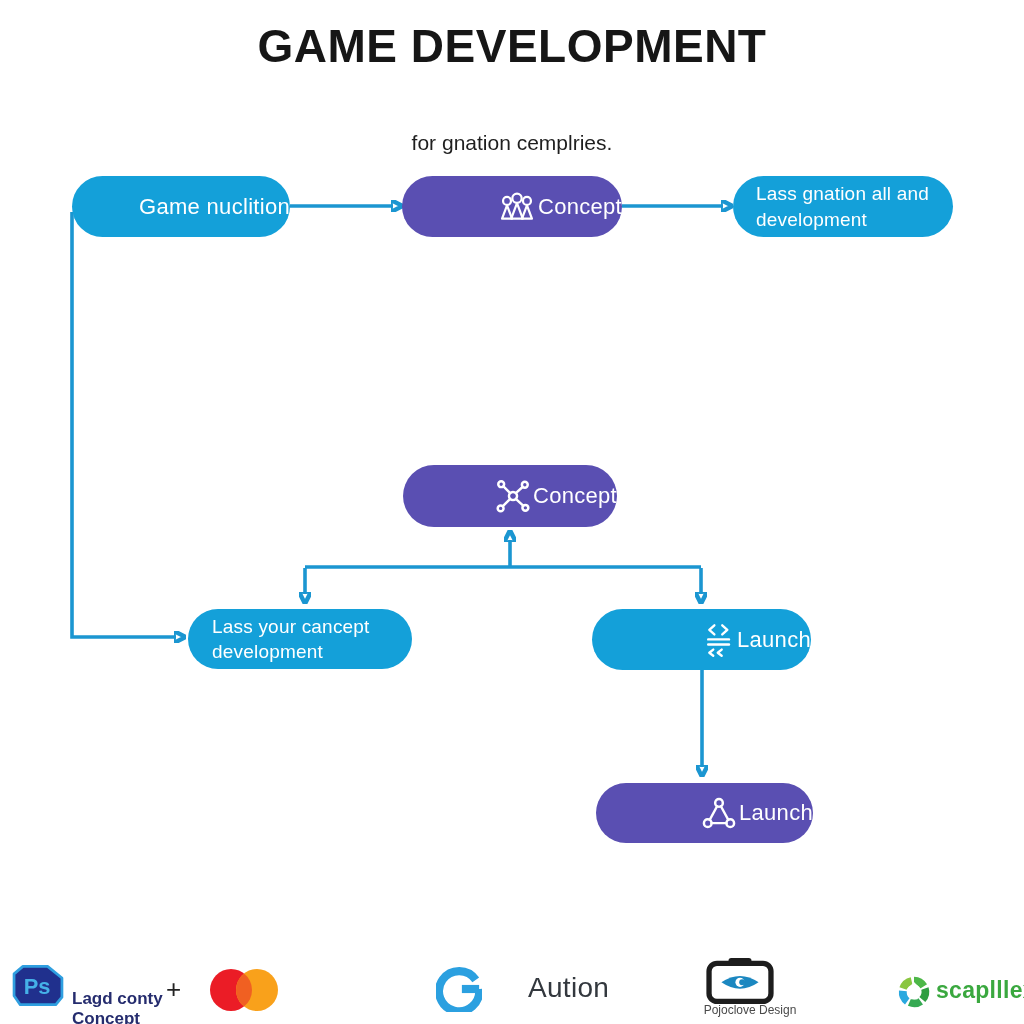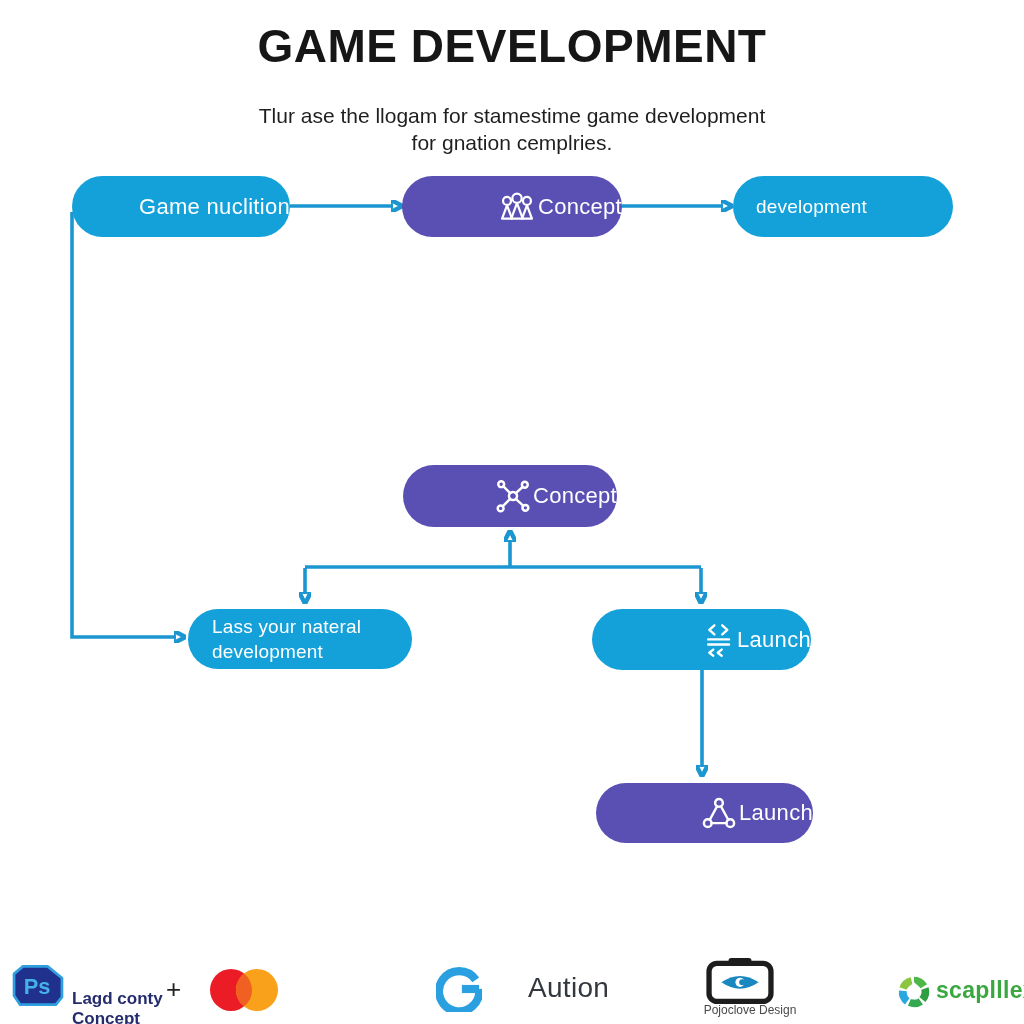--- a/index.html
+++ b/index.html
@@ -41,21 +41,20 @@
   .g-text{left:492px;top:972px;font-size:28px;font-weight:400;color:#33383e;letter-spacing:.3px;margin-left:36px;}
   .cam-caption{left:692px;top:1003px;width:116px;text-align:center;font-size:12px;color:#4a4a4a;}
   .recycle-text{left:936px;top:977px;font-size:23px;font-weight:700;color:#3aa83f;letter-spacing:.3px;}
 </style>
 </head>
 <body>
 
 <div class="canvas">
 
   <div class="title1">GAME DEVELOPMENT</div>
-  <div class="sub1">Tlur ase the llogam for stamestime game development</div>
   <div class="sub2">for gnation cemplries.</div>
 
   <svg class="overlay" width="1024" height="1024" viewBox="0 0 1024 1024">
     <defs>
       <marker id="ah" viewBox="0 0 10 10" refX="2" refY="5" markerWidth="3.4" markerHeight="3.4" orient="auto" markerUnits="strokeWidth">
         <path d="M0 0 L10 5 L0 10 Z" fill="#1b96d1" stroke="none"></path>
       </marker>
     </defs>
     <path d="M290 206 H393" marker-end="url(#ah)"></path>
     <path d="M622 206 H723" marker-end="url(#ah)"></path>
@@ -78,20 +77,21 @@
         <circle cx="26" cy="9" r="3.6"></circle>
       <path d="M8 13 L3.5 25 H12.5 Z"></path>
         <path d="M17 11 L11.8 25 H22.2 Z"></path>
         <path d="M26 13 L21.5 25 H30.5 Z"></path>
     </svg>
     <span class="label">Concept</span>
   </div>
 
   <div class="pill blue" id="n-lass-gnation">
     <div class="lines">
+      <div>Lass gnation all and</div>
       <div>development</div>
     </div>
   </div>
 
   <div class="pill purple center gap" id="n-concept-mid">
     <svg viewBox="0 0 32 32" width="36" height="36" fill="none" stroke="#ffffff" stroke-width="2.2" stroke-linecap="round">
       <circle cx="16" cy="16" r="3.6"></circle>
       <path d="M13.5 13.5 L7.5 7.5"></path>
         <path d="M18.5 13.5 L24.5 8"></path>
       <path d="M13.5 18.5 L7 25"></path>
@@ -99,21 +99,21 @@
       <circle cx="5.5" cy="5.5" r="2.6"></circle>
         <circle cx="26.5" cy="6" r="2.6"></circle>
       <circle cx="5" cy="27" r="2.6"></circle>
         <circle cx="27" cy="26.5" r="2.6"></circle>
     </svg>
     <span class="label">Concept</span>
   </div>
 
   <div class="pill blue" id="n-lass-nateral">
     <div class="lines">
-      <div>Lass your nateral</div>
+      <div>Lass your cancept</div>
       <div>development</div>
     </div>
   </div>
 
   <div class="pill blue center gap" id="n-launch-blue">
     <svg viewBox="0 0 26 32" width="30" height="36" fill="none" stroke="#ffffff" stroke-width="2.1" stroke-linecap="round" stroke-linejoin="round">
       <path d="M8 3 L3.5 7 L8 11"></path>
         <path d="M15 3 L19.5 7 L15 11"></path>
       <path d="M2.5 15.5 H21"></path>
         <path d="M2.5 20 H21"></path>

